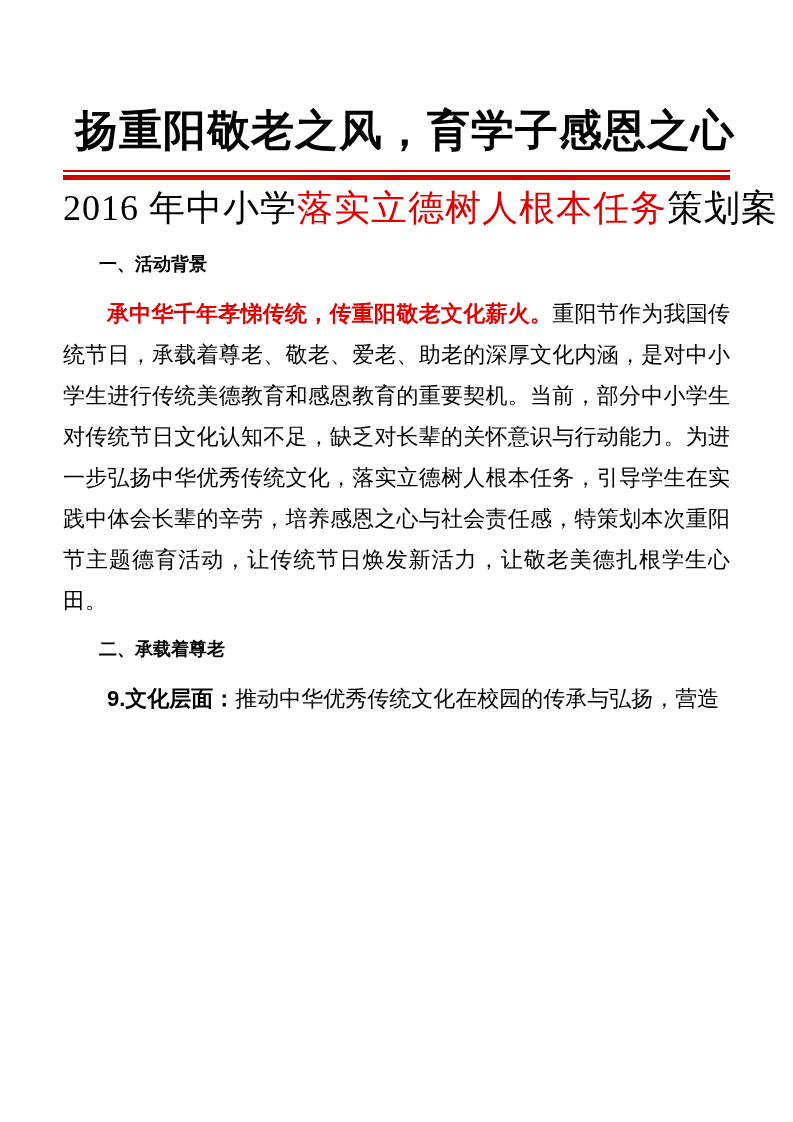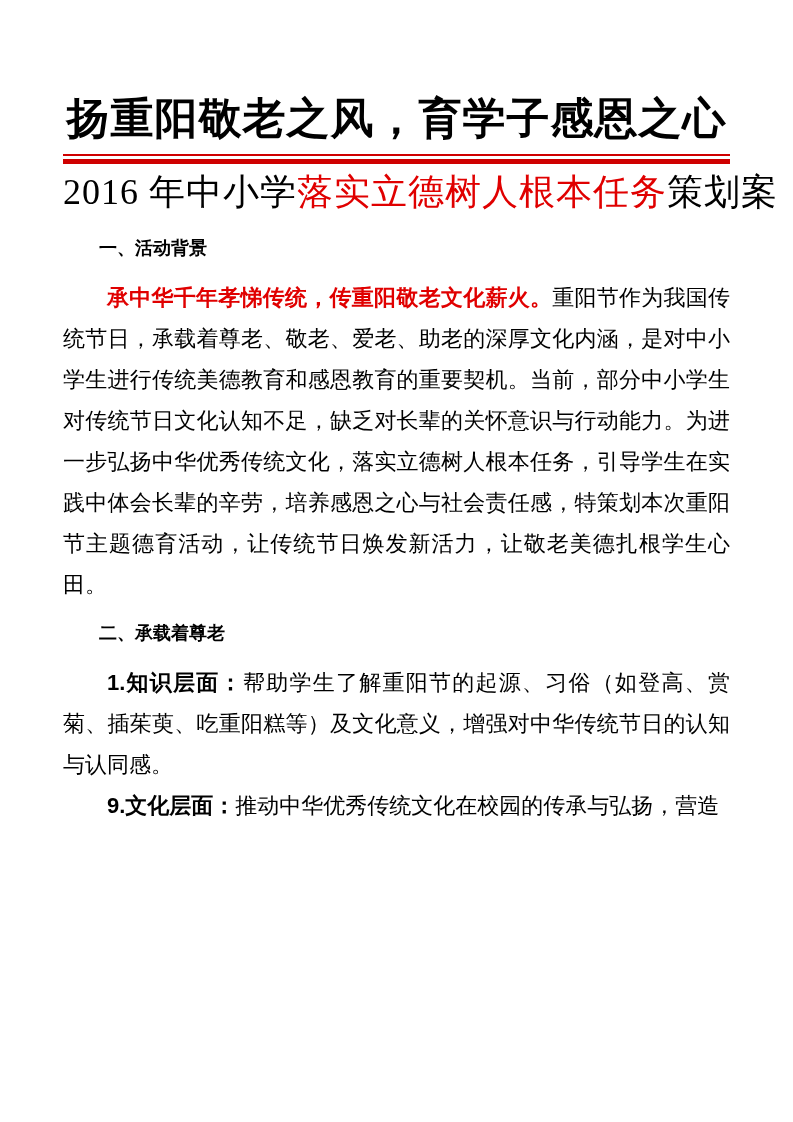--- a/index.html
+++ b/index.html
@@ -12,21 +12,21 @@
     box-sizing: border-box;
     width: 793px;
     height: 1122px;
     background: var(--page-bg, #ffffff);
     color: var(--text, #000000);
     font-family: "Liberation Serif", "DejaVu Serif", serif;
     padding: 92px 63px 40px 63px;
     overflow: hidden;
   }
   .main-title {
-    margin: 0;
+    margin: 12px;
     text-align: center;
     font-size: 43px;
     line-height: 1.25;
     font-weight: 700;
     letter-spacing: 1px;
     font-family: "Liberation Serif", "DejaVu Serif", serif;
     white-space: nowrap;
   }
   .red-rule {
     box-sizing: border-box;
@@ -79,19 +79,18 @@
   <div class="red-rule"></div>
 
   <h2 class="subtitle"><span>2016 年中小学</span><span class="red">落实立德树人根本任务</span><span>策划案</span></h2>
 
   <h3 class="section-heading">一、活动背景</h3>
 
   <p class="para"><span class="red-lead">承中华千年孝悌传统，传重阳敬老文化薪火。</span><span>重阳节作为我国传统节日，承载着尊老、敬老、爱老、助老的深厚文化内涵，是对中小学生进行传统美德教育和感恩教育的重要契机。当前，部分中小学生对传统节日文化认知不足，缺乏对长辈的关怀意识与行动能力。为进一步弘扬中华优秀传统文化，落实立德树人根本任务，引导学生在实践中体会长辈的辛劳，培养感恩之心与社会责任感，特策划本次重阳节主题德育活动，让传统节日焕发新活力，让敬老美德扎根学生心田。</span></p>
 
   <h3 class="section-heading">二、承载着尊老</h3>
 
-  <p class="para"><span class="item-label">1.知识层面：</span><span>帮助学生了解重阳节的起源、习俗（如登高、赏菊、插茱萸、吃重阳糕等）及文化意义，增强对中华传统节日的认知与认同感。</span></p>
 
 
 
   <p class="para"><span class="item-label">9.文化层面：</span><span>推动中华优秀传统文化在校园的传承与弘扬，营造</span></p>
 
 </div>
 
 </body></html>

